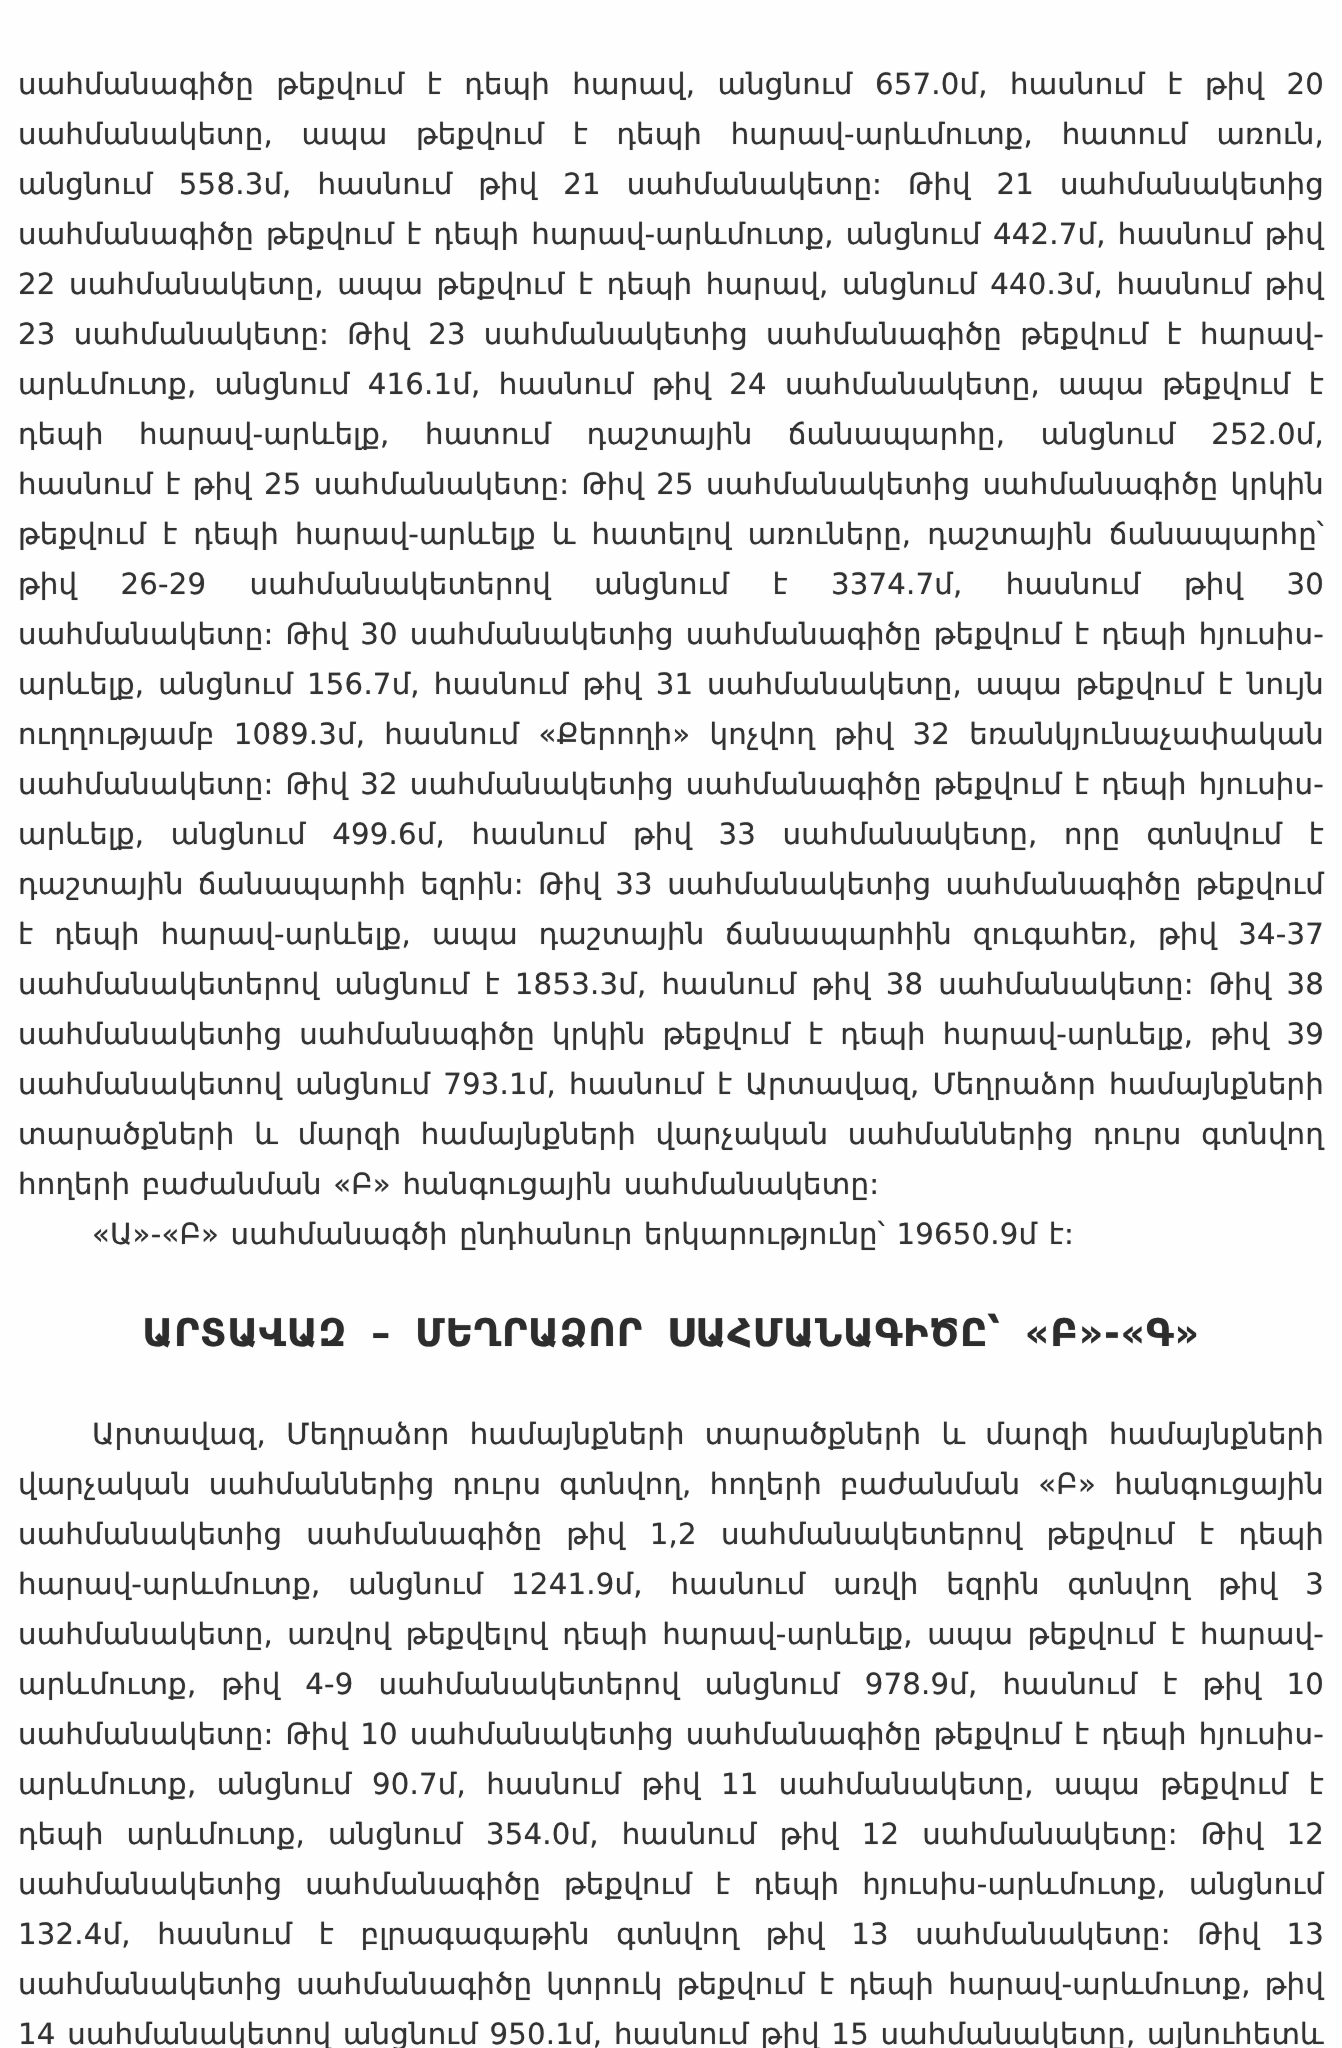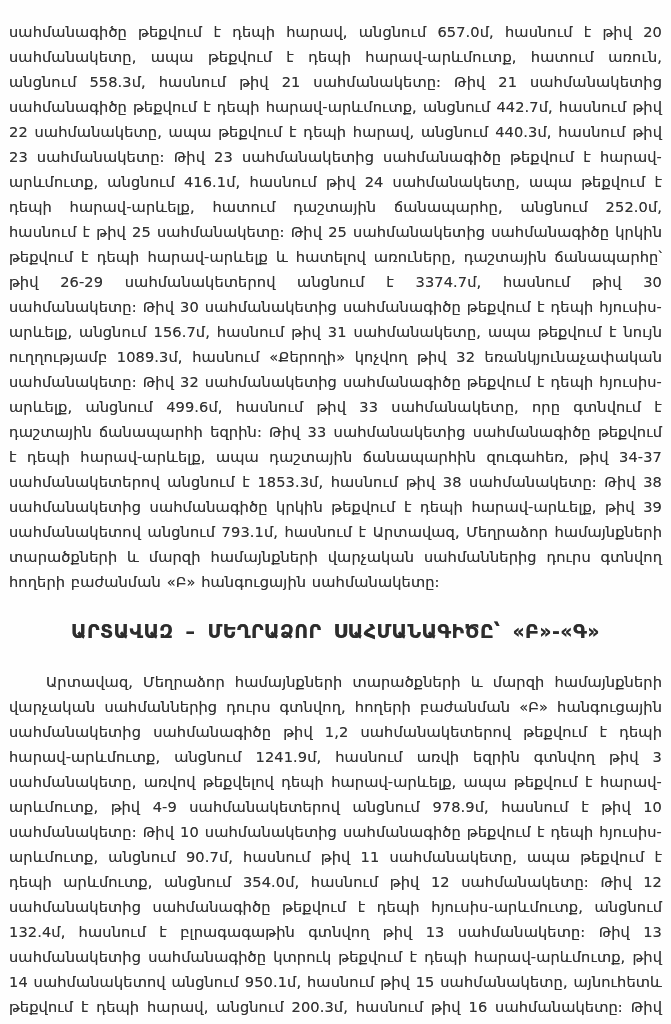--- a/index.html
+++ b/index.html
@@ -10,21 +10,21 @@
   }
   body {
     width: 671px;
     height: 1024px;
     overflow: hidden;
   }
   .page {
     box-sizing: border-box;
     width: 671px;
     height: 1024px;
-    padding: 19px 9px 0 9px;
+    padding: 30px 9px 0 9px;
     background: #fefefe;
     font-family: "DejaVu Sans", sans-serif;
     color: #333333;
     text-shadow: 0 0 0.45px rgba(40,40,40,0.55);
   }
   .body-par {
     margin: 0;
     font-size: 14.6px;
     line-height: 25px;
     text-align: justify;
@@ -47,17 +47,18 @@
     letter-spacing: 0.4px;
     word-spacing: 5px;
   }
 </style>
 </head>
 <body>
 
 <div class="page">
   <p class="body-par">սահմանագիծը թեքվում է դեպի հարավ, անցնում 657.0մ, հասնում է թիվ 20 սահմանակետը, ապա թեքվում է դեպի հարավ-արևմուտք, հատում առուն, անցնում 558.3մ, հասնում թիվ 21 սահմանակետը: Թիվ 21 սահմանակետից սահմանագիծը թեքվում է դեպի հարավ-արևմուտք, անցնում 442.7մ, հասնում թիվ 22 սահմանակետը, ապա թեքվում է դեպի հարավ, անցնում 440.3մ, հասնում թիվ 23 սահմանակետը: Թիվ 23 սահմանակետից սահմանագիծը թեքվում է հարավ-արևմուտք, անցնում 416.1մ, հասնում թիվ 24 սահմանակետը, ապա թեքվում է դեպի հարավ-արևելք, հատում դաշտային ճանապարհը, անցնում 252.0մ, հասնում է թիվ 25 սահմանակետը: Թիվ 25 սահմանակետից սահմանագիծը կրկին թեքվում է դեպի հարավ-արևելք և հատելով առուները, դաշտային ճանապարհը՝ թիվ 26-29 սահմանակետերով անցնում է 3374.7մ, հասնում թիվ 30 սահմանակետը: Թիվ 30 սահմանակետից սահմանագիծը թեքվում է դեպի հյուսիս-արևելք, անցնում 156.7մ, հասնում թիվ 31 սահմանակետը, ապա թեքվում է նույն ուղղությամբ 1089.3մ, հասնում «Քերողի» կոչվող թիվ 32 եռանկյունաչափական սահմանակետը: Թիվ 32 սահմանակետից սահմանագիծը թեքվում է դեպի հյուսիս-արևելք, անցնում 499.6մ, հասնում թիվ 33 սահմանակետը, որը գտնվում է դաշտային ճանապարհի եզրին: Թիվ 33 սահմանակետից սահմանագիծը թեքվում է դեպի հարավ-արևելք, ապա դաշտային ճանապարհին զուգահեռ, թիվ 34-37 սահմանակետերով անցնում է 1853.3մ, հասնում թիվ 38 սահմանակետը: Թիվ 38 սահմանակետից սահմանագիծը կրկին թեքվում է դեպի հարավ-արևելք, թիվ 39 սահմանակետով անցնում 793.1մ, հասնում է Արտավազ, Մեղրաձոր համայնքների տարածքների և մարզի համայնքների վարչական սահմաններից դուրս գտնվող հողերի բաժանման «Բ» հանգուցային սահմանակետը:</p>
 
+  <p class="body-par indent gap-above">«Ա»-«Բ» սահմանագծի ընդհանուր երկարությունը՝ 19650.9մ է:</p>
 
   <h1 class="heading">ԱՐՏԱՎԱԶ – ՄԵՂՐԱՁՈՐ ՍԱՀՄԱՆԱԳԻԾԸ՝ «Բ»-«Գ»</h1>
 
   <p class="body-par indent">Արտավազ, Մեղրաձոր համայնքների տարածքների և մարզի համայնքների վարչական սահմաններից դուրս գտնվող, հողերի բաժանման «Բ» հանգուցային սահմանակետից սահմանագիծը թիվ 1,2 սահմանակետերով թեքվում է դեպի հարավ-արևմուտք, անցնում 1241.9մ, հասնում առվի եզրին գտնվող թիվ 3 սահմանակետը, առվով թեքվելով դեպի հարավ-արևելք, ապա թեքվում է հարավ-արևմուտք, թիվ 4-9 սահմանակետերով անցնում 978.9մ, հասնում է թիվ 10 սահմանակետը: Թիվ 10 սահմանակետից սահմանագիծը թեքվում է դեպի հյուսիս-արևմուտք, անցնում 90.7մ, հասնում թիվ 11 սահմանակետը, ապա թեքվում է դեպի արևմուտք, անցնում 354.0մ, հասնում թիվ 12 սահմանակետը: Թիվ 12 սահմանակետից սահմանագիծը թեքվում է դեպի հյուսիս-արևմուտք, անցնում 132.4մ, հասնում է բլրագագաթին գտնվող թիվ 13 սահմանակետը: Թիվ 13 սահմանակետից սահմանագիծը կտրուկ թեքվում է դեպի հարավ-արևմուտք, թիվ 14 սահմանակետով անցնում 950.1մ, հասնում թիվ 15 սահմանակետը, այնուհետև թեքվում է դեպի հարավ, անցնում 200.3մ, հասնում թիվ 16 սահմանակետը: Թիվ 16 սահմանակետից սահմանագիծը թեքվում է դեպի հարավ-արևելք, թիվ 17 սահմանակետով անցնում 1014.3մ, հասնում թիվ 18 սահմանակետը, որը գտնվում է Մեղրաձոր-Արտավազ միջհամայնքային ճանապարհի եզրին: Թիվ 18</p>
 </div>
 
 </body></html>

